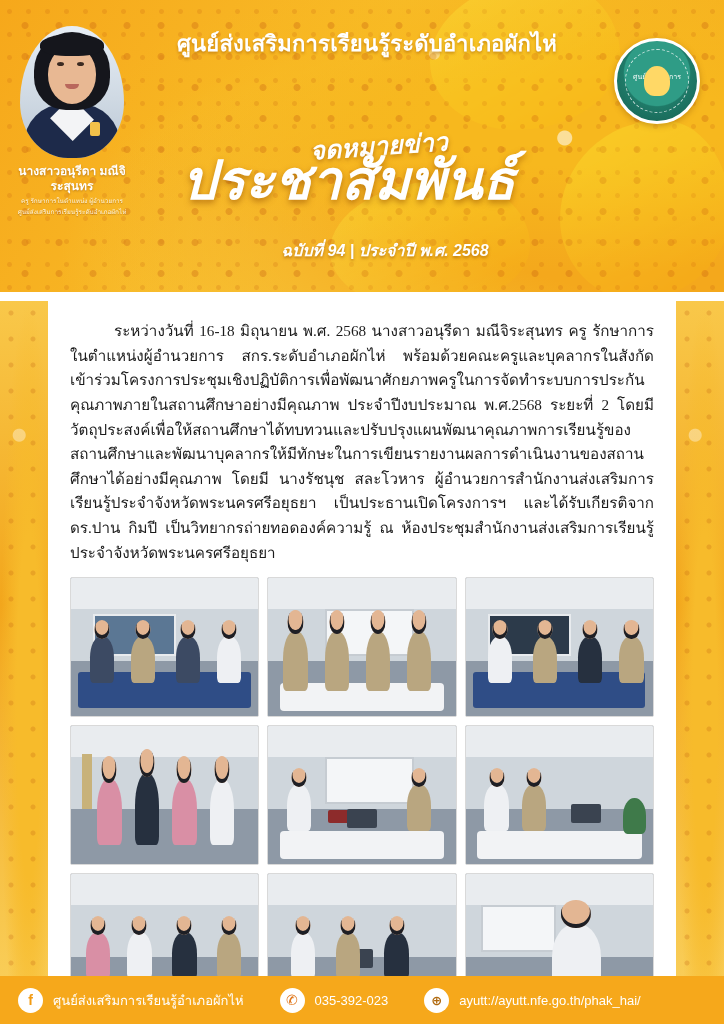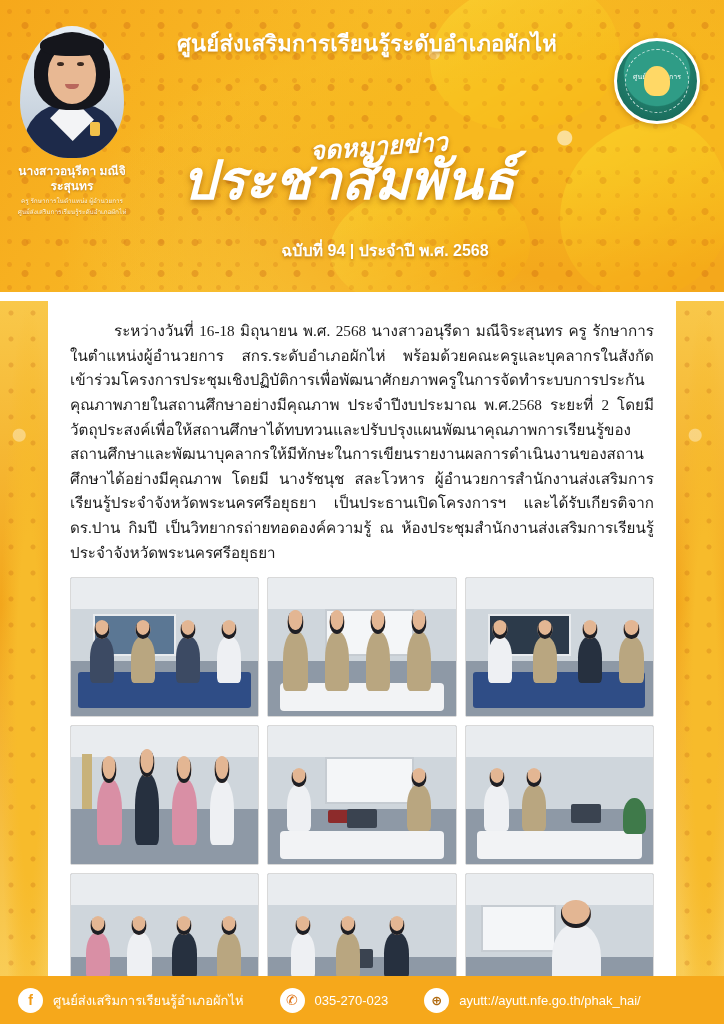--- a/index.html
+++ b/index.html
@@ -135,20 +135,21 @@
     position: absolute; left: 182px; top: 152px; width: 400px;
     text-align: left;
     color: #ffffff; font-size: 54px; font-weight: 700; font-style: italic;
     line-height: 1.05;
     text-shadow: 0 3px 6px rgba(140,70,0,.55);
   }
   .issue {
     position: absolute; left: 200px; top: 238px; width: 370px;
     text-align: center; color: #ffffff; font-size: 16px; font-weight: 700;
     text-shadow: 0 2px 3px rgba(140,70,0,.5);
+    font-style: italic;
   }
 
   .seal {
     position: absolute; right: 24px; top: 38px; width: 86px; height: 86px;
     border-radius: 50%;
     background: radial-gradient(circle at 50% 40%, #2f9c86 0 52%, #1f7a68 54%, #155e50 100%);
     border: 3px solid #ffffff;
     box-shadow: 0 2px 6px rgba(120,60,0,.35);
     display: flex; align-items: center; justify-content: center;
   }
@@ -480,19 +481,19 @@
       </div>
 
     </div>
   </div>
 
   <div class="footer">
     <div class="fb-icon">f</div>
     <div class="f-text">ศูนย์ส่งเสริมการเรียนรู้อำเภอผักไห่</div>
     <div class="f-gap"></div>
     <div class="phone-icon">✆</div>
-    <div class="f-text">035-270-023</div>
+    <div class="f-text">035-392-023</div>
     <div class="f-gap"></div>
     <div class="web-icon">⊕</div>
     <div class="f-text">ayutt://ayutt.nfe.go.th/phak_hai/</div>
   </div>
 
 </div>
 
 </body></html>

